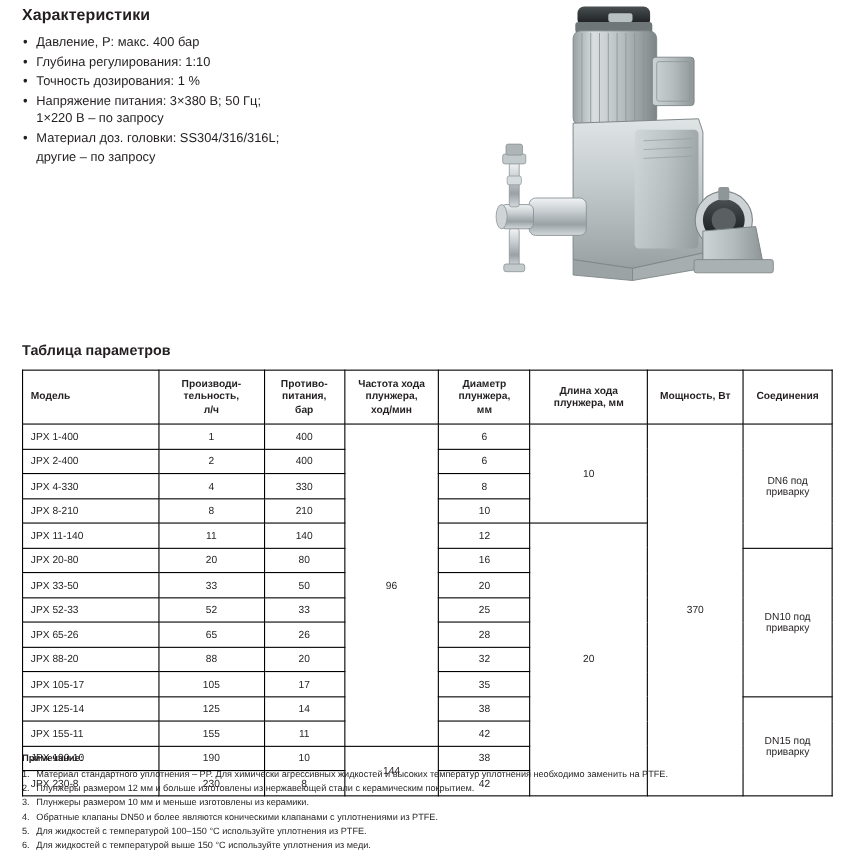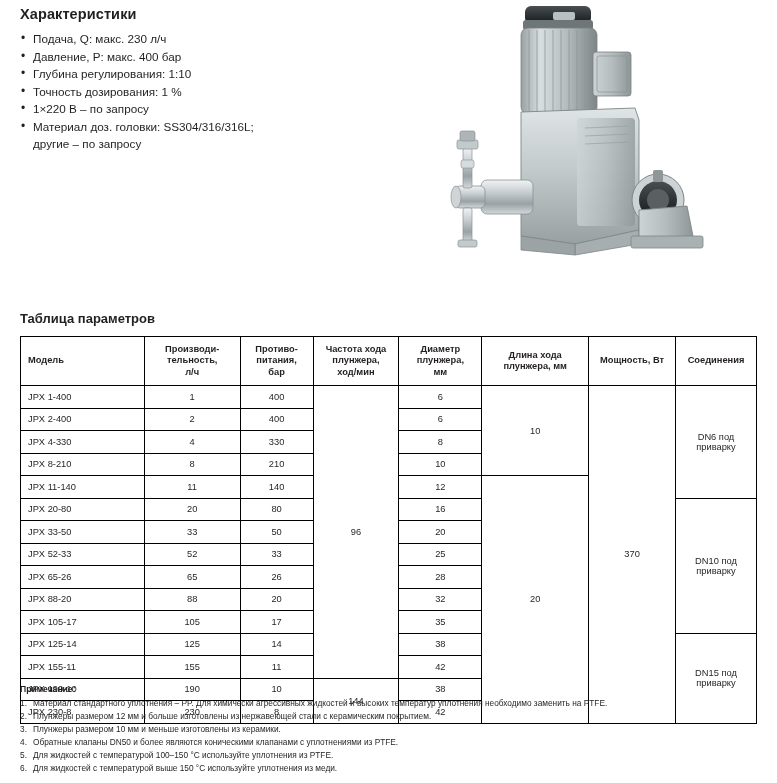--- a/index.html
+++ b/index.html
@@ -156,25 +156,25 @@
   }
 </style>
 </head>
 <body>
 
 <div class="page">
 
   <div class="specs">
     <h2>Характеристики</h2>
     <ul>
-      <li>Подача, Q: макс. 230 л/ч</li>
       <li>Давление, P: макс. 400 бар</li>
       <li>Глубина регулирования: 1:10</li>
       <li>Точность дозирования: 1 %</li>
       <li>
+        <span>Напряжение питания: 3×380 В; 50 Гц;</span>
         <span class="sub">1×220 В – по запросу</span>
       </li>
       <li>
         <span>Материал доз. головки: SS304/316/316L;</span>
         <span class="sub">другие – по запросу</span>
       </li>
     </ul>
   </div>
 
   <div class="pump">

